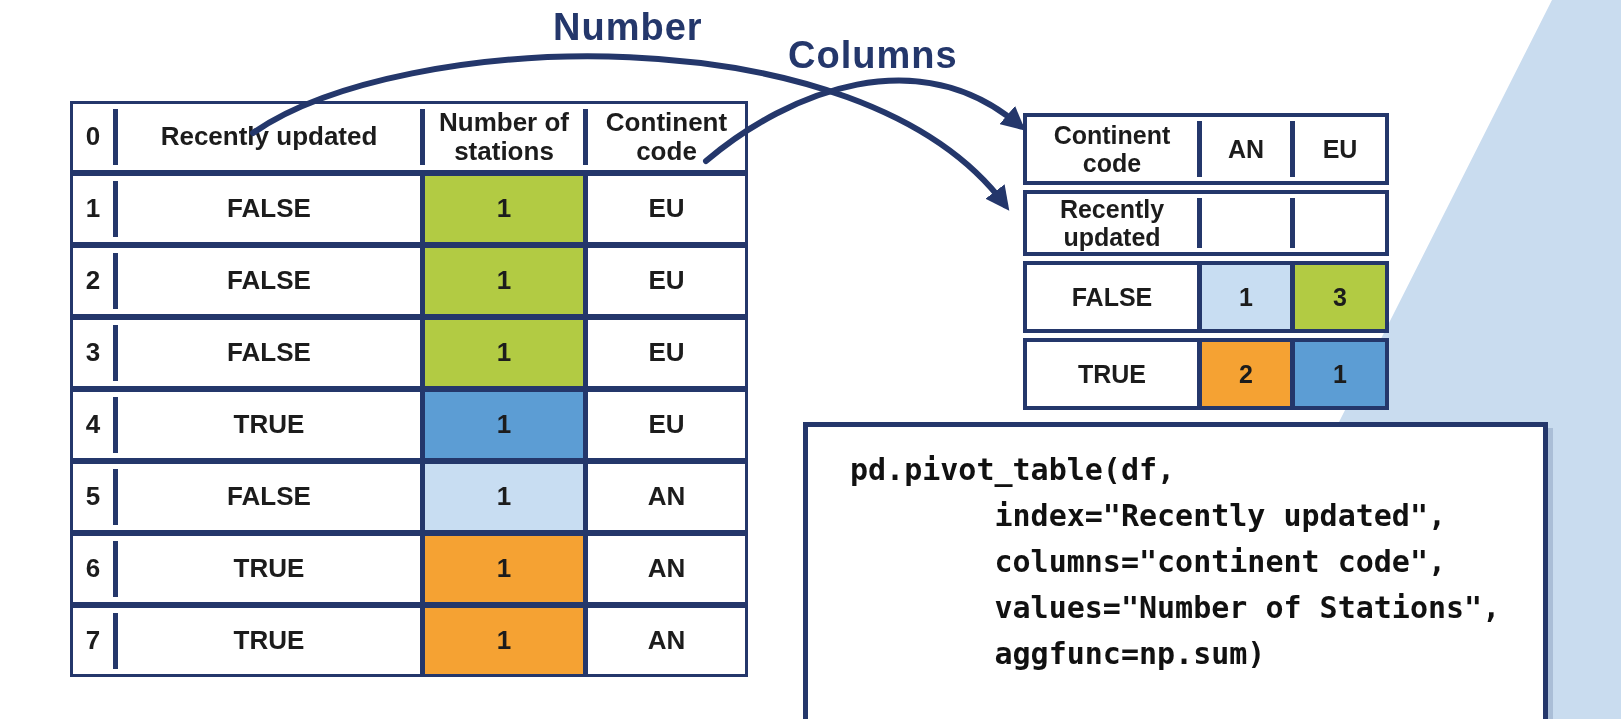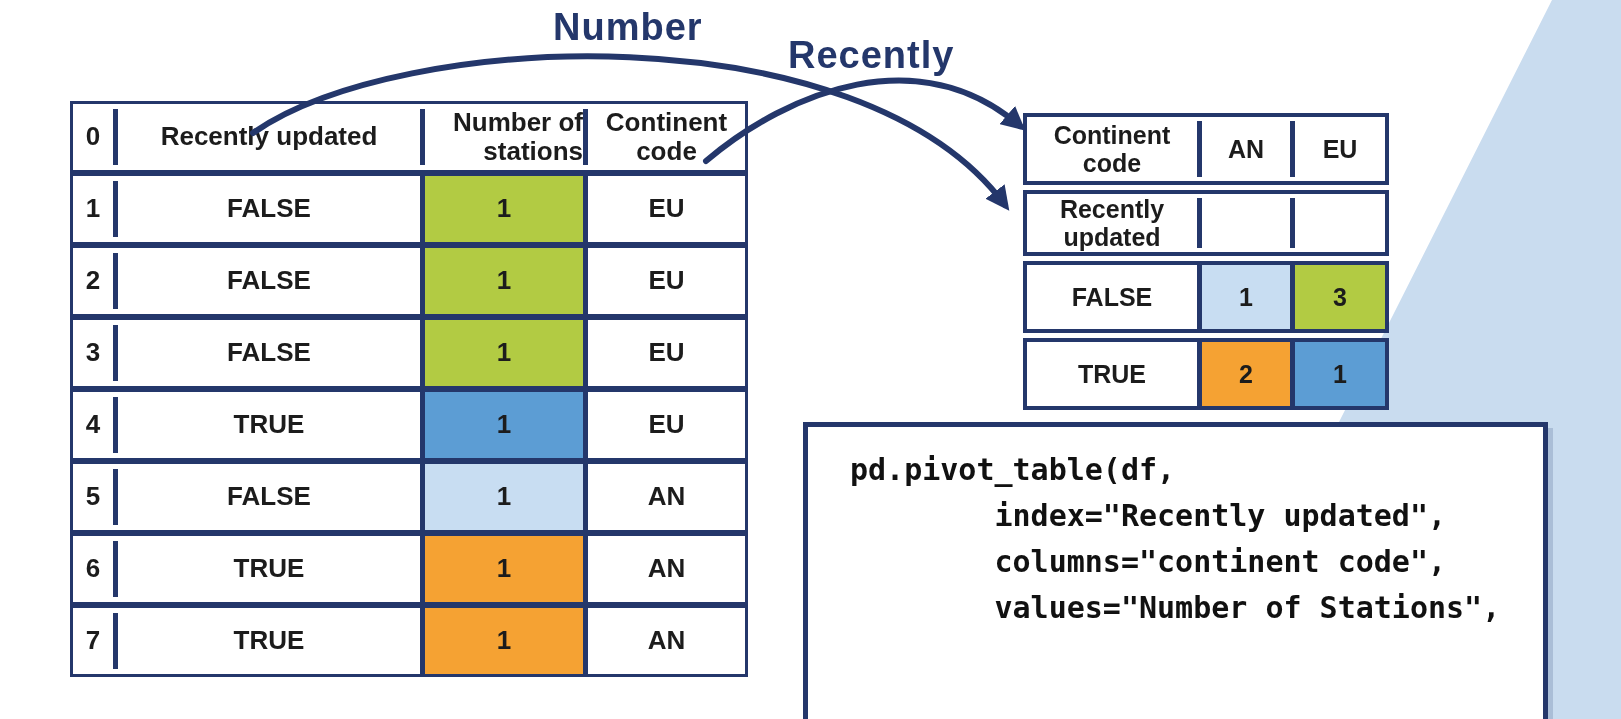--- a/index.html
+++ b/index.html
@@ -23,21 +23,21 @@
 
   
   .left-table{position:absolute;left:70px;top:101px;width:678px;z-index:2;
     display:flex;flex-direction:column;}
   .lrow{display:flex;height:72px;border:3px solid var(--navy,#24376b);
     background:#fff;box-sizing:border-box;align-items:stretch;}
   .lrow + .lrow{margin-top:0;}
   .left-table .c{font-size:26px;}
   .w-idx{flex:0 0 40px;}
   .w-upd{flex:0 0 302px;}
-  .w-sta{flex:0 0 158px;text-align:right;}
+  .w-sta{flex:0 0 158px;}
   .w-cod{flex:1 1 auto;}
 
   
   .pivot-table{position:absolute;left:1023px;top:113px;width:366px;z-index:2;
     display:flex;flex-direction:column;gap:5px;}
   .prow{display:flex;border:4px solid var(--navy,#24376b);background:#fff;
     box-sizing:border-box;align-items:stretch;}
   .prow .v{margin:4px 0;}
   .prow .v.full{margin:0;}
   .prow-1{height:72px;}
@@ -64,21 +64,21 @@
 </head>
 <body>
 
 <div class="stage">
 
   <svg class="bg-svg" viewBox="0 0 1621 719" xmlns="http://www.w3.org/2000/svg">
     <polygon points="1552,0 1621,0 1621,719 970,719 1338,424" style="fill:var(--band,#c9dcef)"></polygon>
   </svg>
 
   <div class="arrow-label lbl-index">Number</div>
-  <div class="arrow-label lbl-columns">Recently</div>
+  <div class="arrow-label lbl-columns">Columns</div>
 
   <div class="left-table">
     <div class="lrow">
       <div class="c w-idx">0</div>
       <i class="v"></i>
       <div class="c w-upd">Recently updated</div>
       <i class="v"></i>
       <div class="c w-sta">Number of stations</div>
       <i class="v"></i>
       <div class="c w-cod">Continent code</div>
@@ -187,20 +187,21 @@
       <i class="v full"></i>
       <div class="c w-eu c-blue">1</div>
     </div>
   </div>
 
   <div class="code-box">
     <div class="code-line">pd.pivot_table(df,</div>
     <div class="code-line">        index="Recently updated",</div>
     <div class="code-line">        columns="continent code",</div>
     <div class="code-line">        values="Number of Stations",</div>
+    <div class="code-line">        aggfunc=np.sum)</div>
   </div>
 
   <svg class="arrow-svg" viewBox="0 0 1621 719" xmlns="http://www.w3.org/2000/svg">
     <defs>
       <marker id="ah" viewBox="0 0 10 10" refX="7" refY="5" markerWidth="4" markerHeight="4" orient="auto">
         <path d="M0,0 L10,5 L0,10 Z" style="fill:var(--navy,#24376b)"></path>
       </marker>
     </defs>
     <path d="M 253 133 C 400 30, 860 10, 1005 205" fill="none" style="stroke:var(--navy,#24376b)" stroke-width="6" stroke-linecap="round" marker-end="url(#ah)"></path>
     <path d="M 706 161 C 790 90, 920 40, 1020 126" fill="none" style="stroke:var(--navy,#24376b)" stroke-width="6" stroke-linecap="round" marker-end="url(#ah)"></path>

